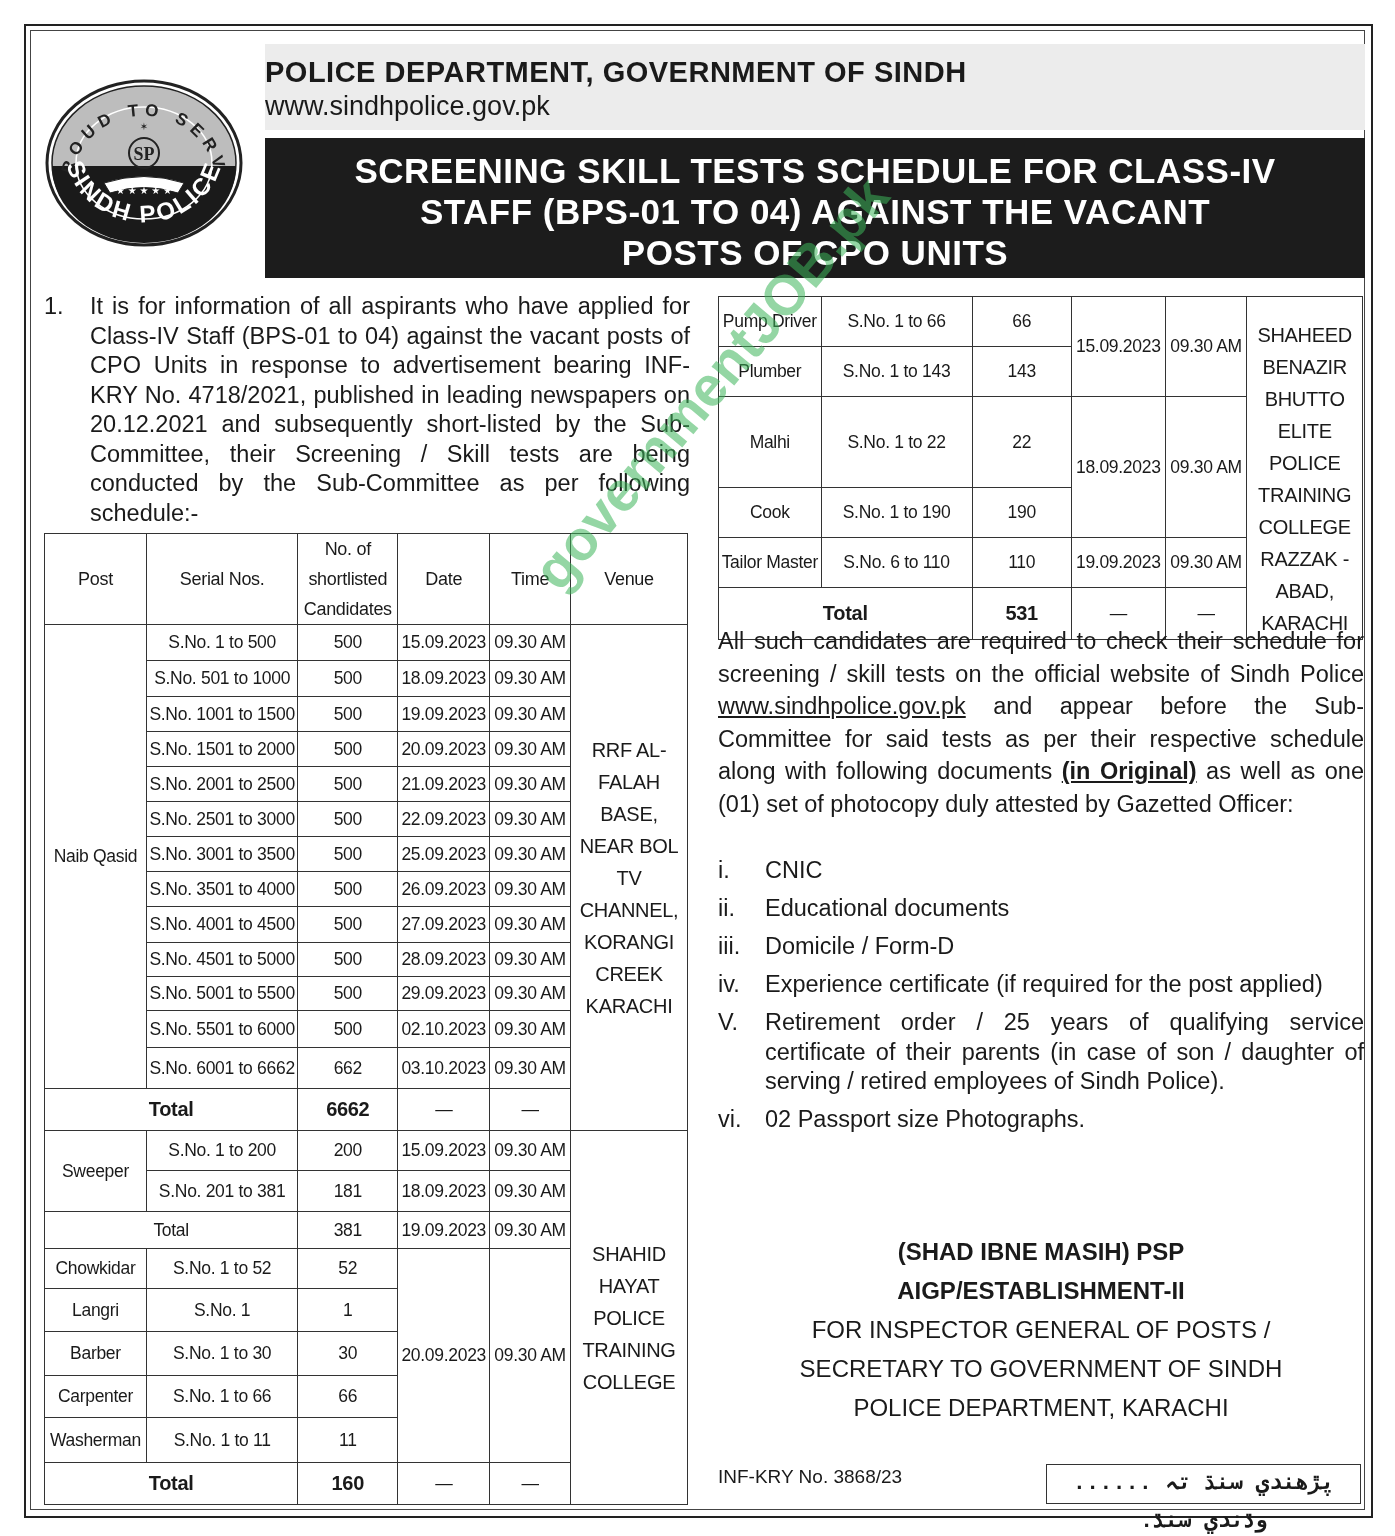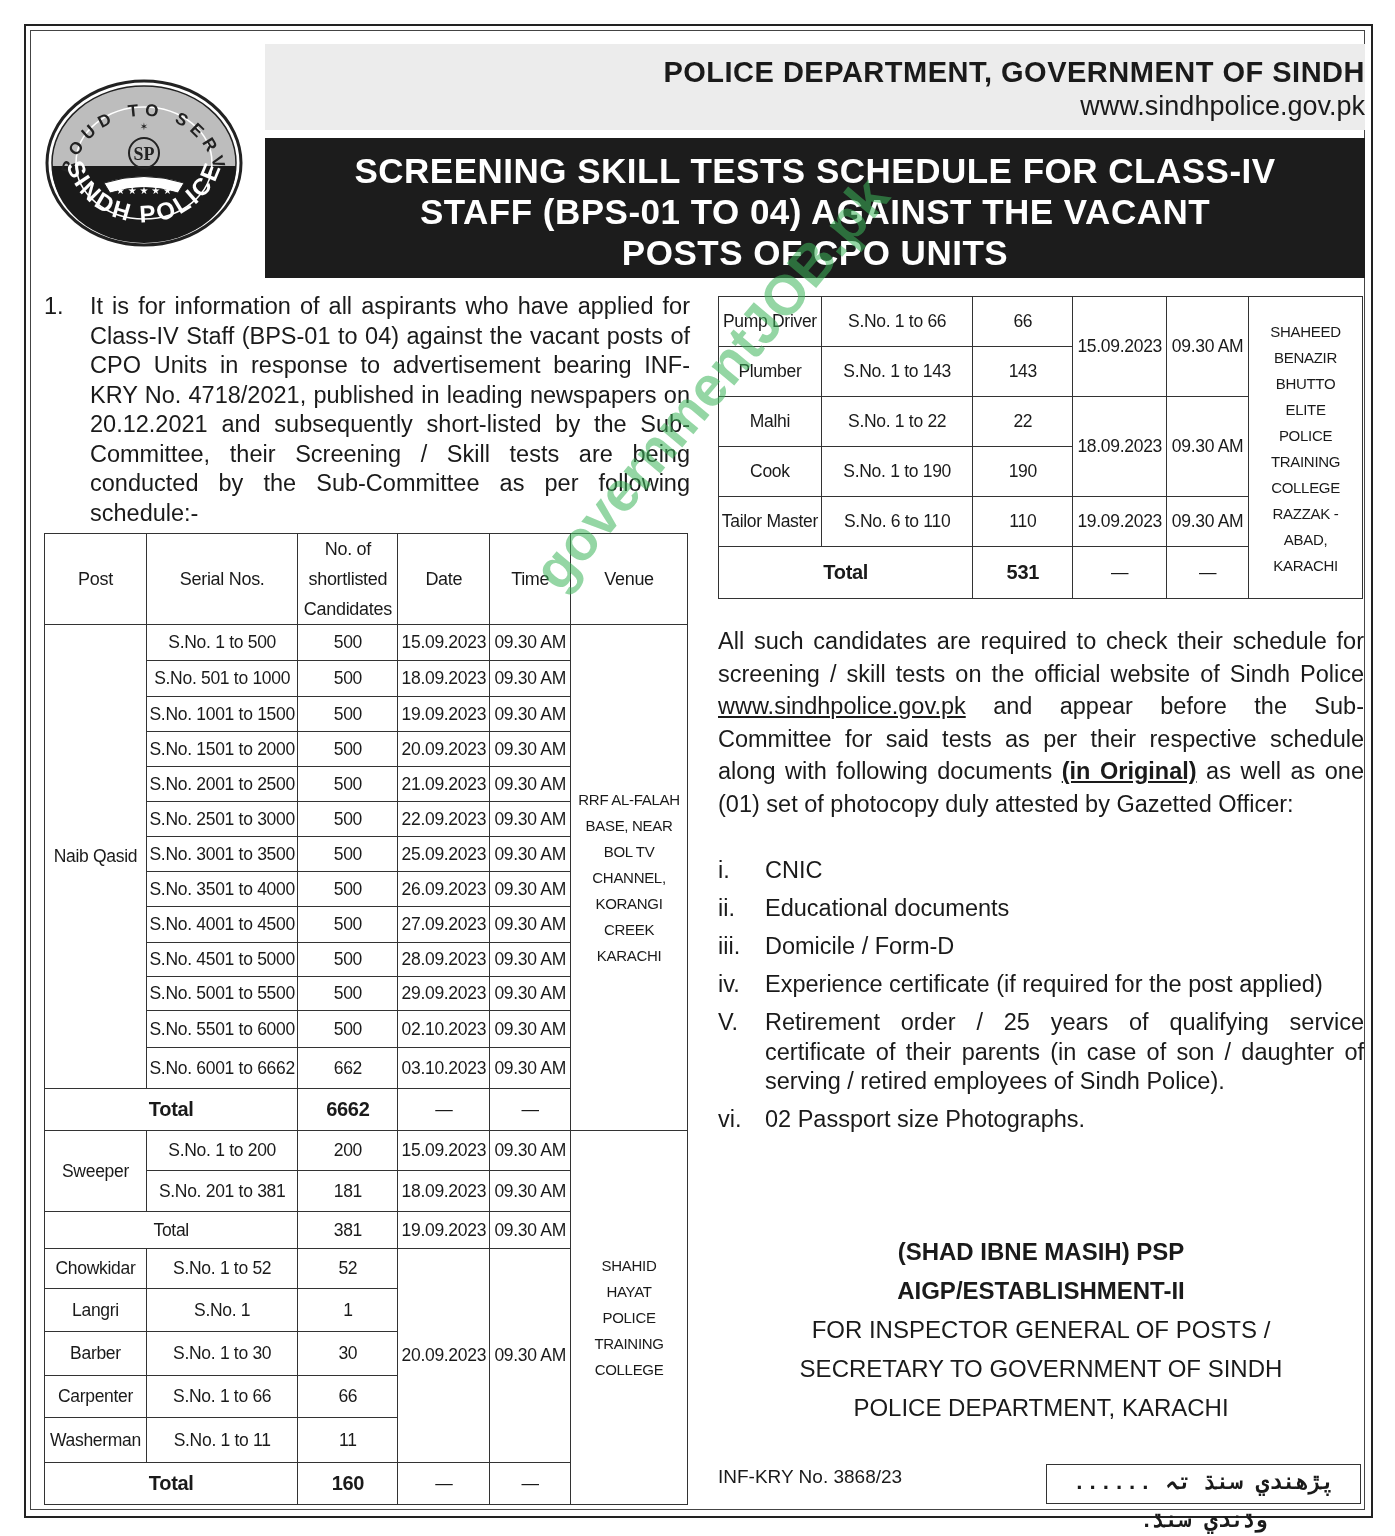--- a/index.html
+++ b/index.html
@@ -1,31 +1,31 @@
 <!DOCTYPE html>
 <html><head>
 <meta charset="utf-8">
 <style>
   html, body { margin:0; padding:0; background:#ffffff; }
   body { width:1395px; height:1536px; position:relative; overflow:hidden; font-family:"Liberation Sans", sans-serif; color:#1a1a1a; }
   .outer { position:absolute; left:24px; top:24px; width:1345px; height:1490px; border:2px solid #222; }
   .inner { position:absolute; left:30px; top:30px; width:1333px; height:1478px; border:1px solid #444; }
   .logo { position:absolute; left:44px; top:78px; width:200px; height:170px; }
-  .hdr-top { position:absolute; left:265px; top:44px; width:1100px; height:86px; background:#ececec; text-align:right; }
+  .hdr-top { position:absolute; left:265px; top:44px; width:1100px; height:86px; background:#ececec; text-align:left; }
   .hdr-top .dept { font-weight:bold; font-size:29px; letter-spacing:0.5px; margin-top:12px; }
   .hdr-top .url { font-size:27px; margin-top:2px; }
   .hdr-title { position:absolute; left:265px; top:138px; width:1100px; height:140px; background:#1c1c1c; color:#fff; text-align:center; font-weight:bold; font-size:35px; line-height:41px; padding-top:12px; box-sizing:border-box; letter-spacing:0.5px; }
   .para { position:absolute; left:44px; top:292px; width:646px; font-size:23.5px; line-height:29.5px; }
   .para .num { position:absolute; left:0; top:0; }
   .para .txt { margin-left:46px; text-align:justify; text-align-last:left; }
   table { border-collapse:collapse; position:absolute; font-family:"Liberation Sans", sans-serif; }
   td, th { border:1.5px solid #333; text-align:center; font-size:17.5px; font-weight:normal; padding:0; letter-spacing:-0.3px; }
   th { font-size:18px; line-height:30px; }
   .tbold { font-weight:bold; font-size:20px; }
-  .venue { font-size:15px; line-height:26px; }
+  .venue { font-size:20px; line-height:32px; }
   #tblL { left:44px; top:533px; width:644px; }
   #tblR { left:718px; top:296px; width:645px; }
   .rtext { position:absolute; left:718px; top:625px; width:646px; font-size:23.5px; line-height:32.5px; text-align:justify; }
   .rtext a { color:#1a1a1a; text-decoration:underline; }
   .docs { position:absolute; left:718px; top:856px; width:646px; font-size:23.5px; line-height:29.5px; }
   .docs .item { position:relative; padding-left:47px; margin-bottom:8.5px; text-align:justify; }
   .docs .roman { position:absolute; left:0; top:0; }
   .sig { position:absolute; left:718px; top:1232px; width:646px; text-align:center; font-size:24px; line-height:39px; }
   .sig .b { font-weight:bold; }
   .infref { position:absolute; left:718px; top:1466px; font-size:19px; }

